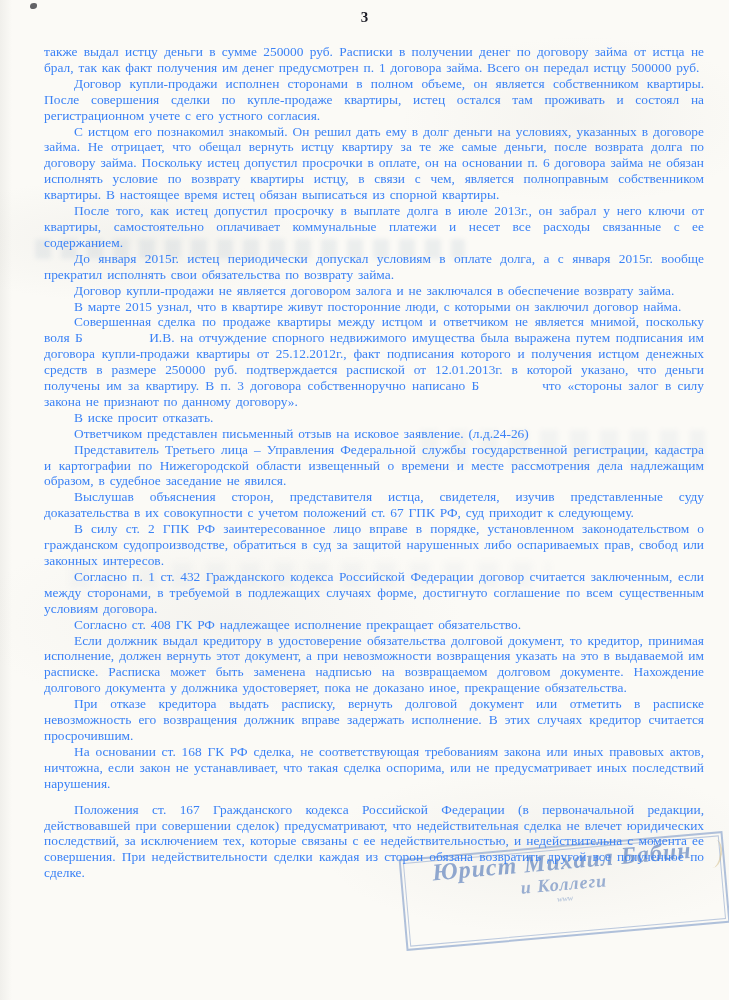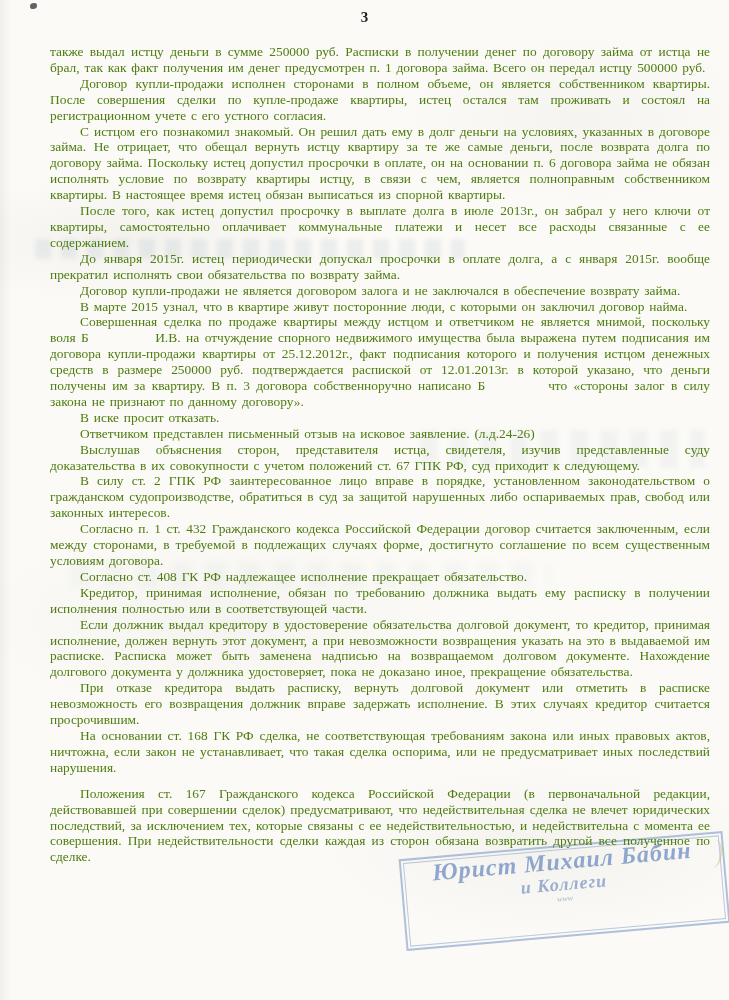--- a/index.html
+++ b/index.html
@@ -18,23 +18,23 @@
       radial-gradient(ellipse 260px 120px at 80% 12%, rgba(210,208,200,.15), transparent 70%),
       radial-gradient(ellipse 350px 140px at 30% 62%, rgba(208,206,200,.14), transparent 70%),
       radial-gradient(ellipse 320px 120px at 75% 85%, rgba(205,203,196,.16), transparent 70%),
       linear-gradient(90deg, rgba(190,190,185,.18), transparent 12px);
   }
   .page-number {
     position:absolute; top:9px; left:0; width:100%;
     text-align:center; font-weight:bold; font-size:15px; color:#1c1c26; z-index:2;
   }
   .content {
-    position:absolute; top:44px; left:50px; width:660px; z-index:2;
+    position:absolute; top:44px; left:44px; width:660px; z-index:2;
     font-size:13.4px; line-height:15.9px; text-align:justify;
-    color:#4d7c0f; word-spacing:1.5px;
+    color:#3b82f6; word-spacing:1.5px;
   }
   .content p { margin:0; text-indent:30px; }
   .content p.no-indent { text-indent:0; }
   .content p.gap-before { margin-top:10px; }
   
   .stamp {
     position:absolute; left:402px; top:845px; width:325px; height:92px;
     transform:rotate(-5deg); z-index:1;
   }
   .stamp-border-outer { position:absolute; inset:0; border:2px solid rgba(125,154,200,.6); }
@@ -72,31 +72,31 @@
     <div class="stamp-line2">и Коллеги</div>
     <div class="stamp-line3">www</div>
   </div>
 </div>
 
 <div class="content">
   <p class="no-indent">также выдал истцу деньги в сумме 250000 руб. Расписки в получении денег по договору займа  от истца не брал, так как факт получения им денег предусмотрен п. 1 договора займа. Всего он передал истцу 500000 руб.</p>
   <p>Договор купли-продажи исполнен сторонами в полном объеме, он является собственником квартиры. После совершения сделки по купле-продаже квартиры,  истец остался там проживать и состоял на регистрационном учете с его устного согласия.</p>
   <p>С истцом его познакомил знакомый. Он решил дать ему в долг деньги на условиях, указанных в договоре займа. Не отрицает, что обещал вернуть истцу квартиру за те же самые деньги, после возврата долга по договору займа. Поскольку истец допустил просрочки в оплате, он на основании п. 6 договора займа не обязан исполнять условие по возврату квартиры истцу, в связи с чем, является полноправным собственником квартиры. В настоящее время истец обязан выписаться из спорной квартиры.</p>
   <p>После того, как истец допустил просрочку в выплате долга в июле 2013г., он забрал у него ключи от квартиры, самостоятельно оплачивает коммунальные платежи и несет все расходы связанные с ее содержанием.</p>
-  <p>До января 2015г. истец периодически допускал просрочки в оплате долга, а с января 2015г. вообще прекратил исполнять свои обязательства по возврату займа.</p>
+  <p>До января 2015г. истец периодически допускал условиям в оплате долга, а с января 2015г. вообще прекратил исполнять свои обязательства по возврату займа.</p>
   <p>Договор купли-продажи не является договором залога и не заключался в обеспечение возврату займа.</p>
   <p>В марте 2015 узнал, что в квартире живут посторонние люди, с которыми он заключил договор найма.</p>
   <p>Совершенная сделка по продаже квартиры между истцом и ответчиком не является мнимой, поскольку воля Б&nbsp;&nbsp;&nbsp;&nbsp;&nbsp;&nbsp;&nbsp;&nbsp;&nbsp;&nbsp;&nbsp;&nbsp;И.В. на отчуждение спорного недвижимого имущества была выражена путем подписания им договора купли-продажи квартиры от 25.12.2012г., факт подписания которого и получения истцом денежных средств в размере 250000 руб. подтверждается распиской от 12.01.2013г. в которой указано, что деньги получены им за квартиру. В п. 3 договора собственноручно написано Б&nbsp;&nbsp;&nbsp;&nbsp;&nbsp;&nbsp;&nbsp;&nbsp;&nbsp;&nbsp;что «стороны залог в силу закона не признают по данному договору».</p>
   <p>В иске просит отказать.</p>
   <p>Ответчиком представлен письменный отзыв на исковое заявление. (л.д.24-26)</p>
+  <p>Представитель Третьего лица – Управления Федеральной службы государственной регистрации, кадастра и картографии по Нижегородской области извещенный о времени и месте рассмотрения дела надлежащим образом, в судебное заседание не явился.</p>
   <p>Выслушав объяснения сторон, представителя истца, свидетеля,  изучив представленные суду доказательства в их совокупности с учетом положений ст. 67 ГПК РФ,  суд приходит к следующему.</p>
   <p>В силу ст. 2 ГПК РФ заинтересованное лицо вправе в порядке, установленном законодательством о гражданском судопроизводстве, обратиться в суд за защитой нарушенных либо оспариваемых прав, свобод или законных интересов.</p>
   <p>Согласно п. 1 ст. 432 Гражданского кодекса Российской Федерации договор считается заключенным, если между сторонами, в требуемой в подлежащих случаях форме, достигнуто соглашение по всем существенным условиям договора.</p>
   <p>Согласно ст. 408 ГК РФ надлежащее исполнение прекращает обязательство.</p>
-  <p>Кредитор, принимая исполнение, обязан по требованию должника выдать ему расписку в получении исполнения полностью или в соответствующей части.</p>
   <p>Если должник выдал кредитору в удостоверение обязательства долговой документ, то кредитор, принимая исполнение, должен вернуть этот документ, а при невозможности возвращения указать на это в выдаваемой им расписке. Расписка может быть заменена надписью на возвращаемом долговом документе. Нахождение долгового документа у должника удостоверяет, пока не доказано иное, прекращение обязательства.</p>
   <p>При отказе кредитора выдать расписку, вернуть долговой документ или отметить в расписке невозможность его возвращения должник вправе задержать исполнение. В этих случаях кредитор считается просрочившим.</p>
   <p>На основании ст. 168 ГК РФ сделка, не соответствующая требованиям закона или иных правовых актов, ничтожна, если закон не устанавливает, что такая сделка оспорима, или не предусматривает иных последствий нарушения.</p>
   <p class="gap-before">Положения ст. 167 Гражданского кодекса Российской Федерации (в первоначальной редакции, действовавшей при совершении сделок) предусматривают, что недействительная сделка не влечет юридических последствий, за исключением тех, которые связаны с ее недействительностью, и недействительна с момента ее совершения. При недействительности сделки каждая из сторон обязана возвратить другой все полученное по сделке.</p>
 </div>
 
 <div class="artifact speck"></div>
 <div class="artifact ghost-a"></div>
 <div class="artifact ghost-b"></div>
 <div class="artifact ghost-c"></div>

